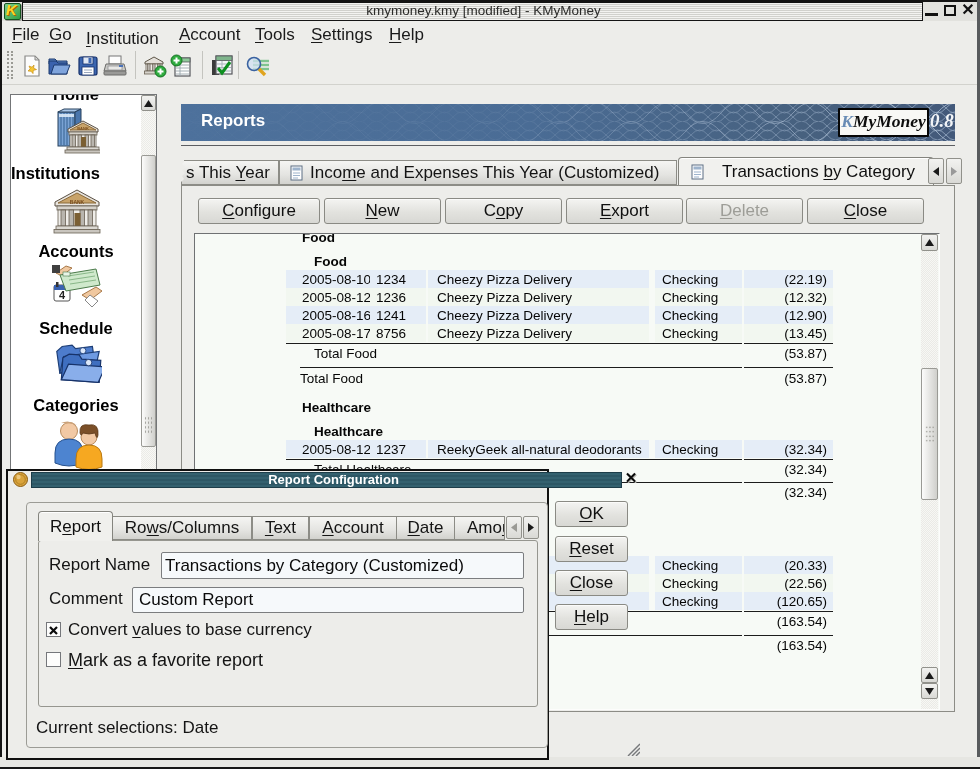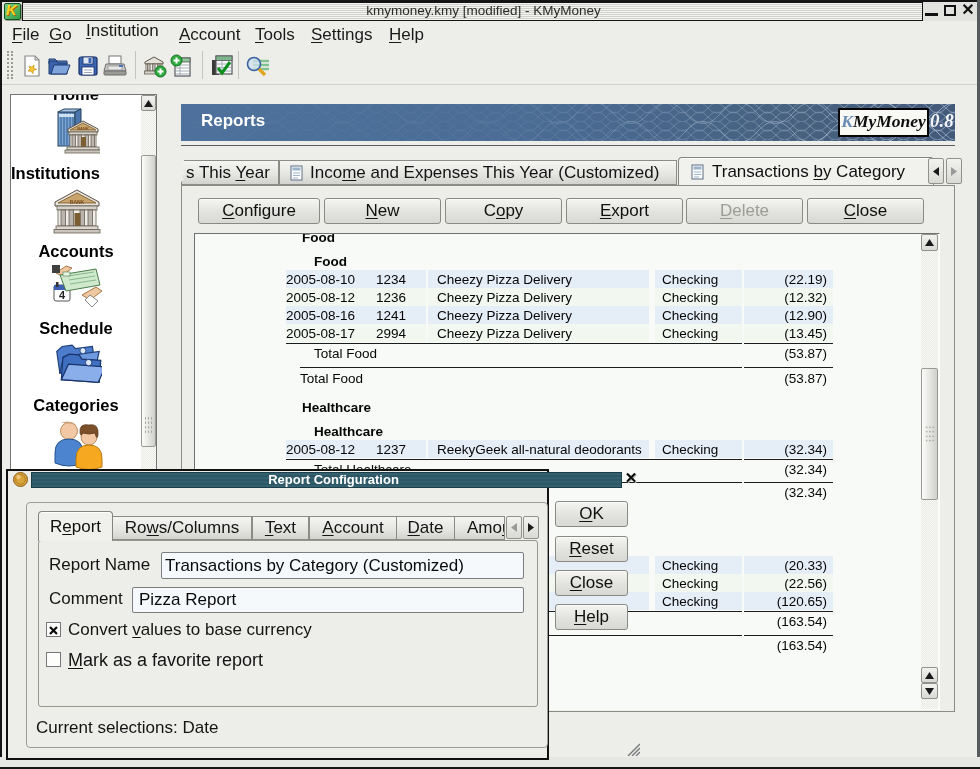--- a/index.html
+++ b/index.html
@@ -9,21 +9,21 @@
 .btn{background:linear-gradient(#f4f4f2,#e2e2de 55%,#d8d8d4);border:1px solid #8a8a84;border-radius:3px;
  display:flex;align-items:center;justify-content:center;font-size:17px;color:#101010;box-sizing:border-box;
  box-shadow:inset 0 1px 0 #fbfbfa}
 .tab{background:linear-gradient(#f5f5f3,#e4e4e1 60%,#d2d2ce);border:1px solid #8c8c86;box-sizing:border-box;
  display:flex;align-items:center;font-size:17px;color:#141414}
 .sb-btn{background:linear-gradient(#f2f2f0,#d9d9d5);border:1px solid #91918b;border-radius:2px;box-sizing:border-box;
  display:flex;align-items:center;justify-content:center}
 .tline{position:absolute;height:1px;background:#1c1c1c}
 .c{position:absolute;height:18px;display:flex;align-items:center;font-size:13.5px;color:#060606;white-space:nowrap}
 .hd{font-weight:bold}
-.c1{left:91px;width:100px;padding-left:0;box-sizing:border-box}
+.c1{left:91px;width:100px;padding-left:16px;box-sizing:border-box}
 .c2{left:175px;width:56px;padding-left:6px;box-sizing:border-box}
 .c3{left:233px;width:221px;padding-left:9px;box-sizing:border-box}
 .c4{left:460px;width:87px;padding-left:7px;box-sizing:border-box}
 .c5{left:549px;width:89px;justify-content:flex-end;padding-right:6px;box-sizing:border-box}
 .bb{background:#e5edf7}
 .bg{background:#f2f7f0}
 </style></head>
 <body>
 
 <div class="ab" style="left:0;top:0;width:980px;height:2px;background:#141414"></div>
@@ -39,21 +39,21 @@
 <div class="ab" style="left:22px;top:2px;width:899px;height:17px;border:1px solid #141414;
  background:repeating-linear-gradient(#f3f3f1 0 1px,#d1d1cd 1px 2px)"></div>
 <div class="ab" style="left:22px;top:2px;width:899px;height:17px;text-align:center;font-size:13.5px;font-weight:normal;color:#2c2c2a;line-height:18px;text-indent:24px">kmymoney.kmy [modified] - KMyMoney</div>
 <div class="ab" style="left:925px;top:13px;width:13px;height:3px;background:#111"></div>
 <div class="ab" style="left:944px;top:5px;width:12px;height:11px;border:2px solid #111;box-sizing:border-box"></div>
 <div class="ab" style="left:959px;top:-1px;width:18px;height:22px;font-weight:900;font-size:16px;color:#111;text-align:center;line-height:22px">✕</div>
 
 <div class="ab" style="left:2px;top:21px;width:866px;height:26px;background:#ededea;font-size:17px;color:#1a1a1a">
  <span class="ab" style="left:10px;top:4px"><u>F</u>ile</span>
  <span class="ab" style="left:47px;top:4px"><u>G</u>o</span>
- <span class="ab" style="left:84px;top:0"><u>I</u>nstitution</span>
+ <span class="ab" style="left:84px;top:8px"><u>I</u>nstitution</span>
  <span class="ab" style="left:177px;top:4px"><u>A</u>ccount</span>
  <span class="ab" style="left:253px;top:4px"><u>T</u>ools</span>
  <span class="ab" style="left:309px;top:4px"><u>S</u>ettings</span>
  <span class="ab" style="left:387px;top:4px"><u>H</u>elp</span>
 </div>
 
 <div class="ab" id="toolbar" style="left:2px;top:47px;width:975px;height:37px;background:#ededea;border-bottom:1px solid #d2d2cd">
  <div class="ab" style="left:5px;top:4px;width:3px;height:28px;border-left:2px dotted #9a9a94"></div>
  <div class="ab" style="left:9px;top:4px;width:3px;height:28px;border-left:2px dotted #9a9a94"></div>
  <div class="ab" style="left:133px;top:4px;width:1px;height:28px;background:#c4c4bf"></div>
@@ -305,21 +305,21 @@
  <span style="margin-left:5px;white-space:nowrap">Inco<u>m</u>e and Expenses This Year (Customized)</span>
 </div>
 <div class="ab" style="left:678px;top:157px;width:256px;height:29px;background:#f1f1ee;border:1px solid #84847e;border-bottom:none;border-radius:4px 4px 0 0;box-sizing:border-box;box-shadow:inset 0 1px 0 #fff;display:flex;align-items:center;font-size:17px;color:#101010">
  <svg width="16" height="16" style="margin-left:11px" viewBox="0 0 16 16">
       <rect x="2" y="1" width="11" height="14" fill="#fdfdfd" stroke="#5d6f84"></rect>
       <rect x="3.5" y="2.5" width="8" height="3" fill="#9db3cc"></rect>
       <line x1="4" y1="8" x2="11" y2="8" stroke="#9db3cc"></line>
       <line x1="4" y1="10.5" x2="11" y2="10.5" stroke="#9db3cc"></line>
       <line x1="4" y1="13" x2="9" y2="13" stroke="#9db3cc"></line>
     </svg>
- <span style="margin-left:6px">Transactions <u>b</u>y Category</span>
+ <span style="margin-left:16px">Transactions <u>b</u>y Category</span>
 </div>
 <div class="sb-btn ab" style="left:928px;top:158px;width:16px;height:26px">
     <svg width="6" height="9">
       <path d="M6 0 L0 4.5 L6 9 Z" fill="#1a1a1a"></path>
     </svg>
   </div>
 <div class="sb-btn ab" style="left:946px;top:158px;width:16px;height:26px">
     <svg width="6" height="9">
       <path d="M0 0 L6 4.5 L0 9 Z" fill="#999"></path>
     </svg>
@@ -359,21 +359,21 @@
     <div class="c c2 bg" style="top:54px">1236</div>
     <div class="c c3 bg" style="top:54px">Cheezy Pizza Delivery</div>
     <div class="c c4 bg" style="top:54px">Checking</div>
     <div class="c c5 bg" style="top:54px">(12.32)</div>
  <div class="c c1 bb" style="top:72px">2005-08-16</div>
     <div class="c c2 bb" style="top:72px">1241</div>
     <div class="c c3 bb" style="top:72px">Cheezy Pizza Delivery</div>
     <div class="c c4 bb" style="top:72px">Checking</div>
     <div class="c c5 bb" style="top:72px">(12.90)</div>
  <div class="c c1 bg" style="top:90px">2005-08-17</div>
-    <div class="c c2 bg" style="top:90px">2994</div>
+    <div class="c c2 bg" style="top:90px">8756</div>
     <div class="c c3 bg" style="top:90px">Cheezy Pizza Delivery</div>
     <div class="c c4 bg" style="top:90px">Checking</div>
     <div class="c c5 bg" style="top:90px">(13.45)</div>
 
  <div class="tline" style="left:91px;top:109px;width:456px"></div>
     <div class="tline" style="left:549px;top:109px;width:89px"></div>
  <div class="c" style="left:119px;top:110px">Total Food</div>
     <div class="c c5" style="top:110px">(53.87)</div>
  <div class="tline" style="left:105px;top:133px;width:442px"></div>
     <div class="tline" style="left:549px;top:133px;width:89px"></div>
@@ -485,21 +485,21 @@
     </div>
 
  <div class="ab" style="left:30px;top:69px;width:500px;height:167px;border:1px solid #96968f;border-radius:3px;background:#ededea;box-sizing:border-box;z-index:2"></div>
 
  <div class="ab" style="left:41px;top:84px;font-size:17px;color:#141414;z-index:4">Report Name</div>
  <div class="ab" style="left:153px;top:81px;width:363px;height:27px;background:#f6f9fb;border:1px solid #7b7d7f;border-radius:2px;box-sizing:border-box;z-index:4;display:flex;align-items:center">
       <span style="margin-left:3px;font-size:17px;color:#0a0a0a">Transactions by Category (Customized)</span>
     </div>
  <div class="ab" style="left:41px;top:118px;font-size:17px;color:#141414;z-index:4">Comment</div>
  <div class="ab" style="left:124px;top:116px;width:392px;height:26px;background:#f6f9fb;border:1px solid #7b7d7f;border-radius:2px;box-sizing:border-box;z-index:4;display:flex;align-items:center">
-      <span style="margin-left:6px;font-size:17px;color:#0a0a0a">Pizza Report</span>
+      <span style="margin-left:6px;font-size:17px;color:#0a0a0a">Custom Report</span>
     </div>
 
  <div class="ab" style="left:38px;top:151px;width:15px;height:15px;background:#fdfdfc;border:1px solid #75777b;box-sizing:border-box;z-index:4">
   <svg width="13" height="13" viewBox="0 0 13 13">
         <path d="M3 3 L10 10 M10 3 L3 10" stroke="#0c0c0c" stroke-width="2.2"></path>
       </svg>
  </div>
  <div class="ab" style="left:60px;top:149px;font-size:17px;color:#141414;z-index:4">Convert <u>v</u>alues to base currency</div>
  <div class="ab" style="left:38px;top:181px;width:15px;height:15px;background:#fdfdfc;border:1px solid #75777b;box-sizing:border-box;z-index:4"></div>
  <div class="ab" style="left:60px;top:179px;font-size:18px;color:#141414;z-index:4"><u>M</u>ark as a favorite report</div>

